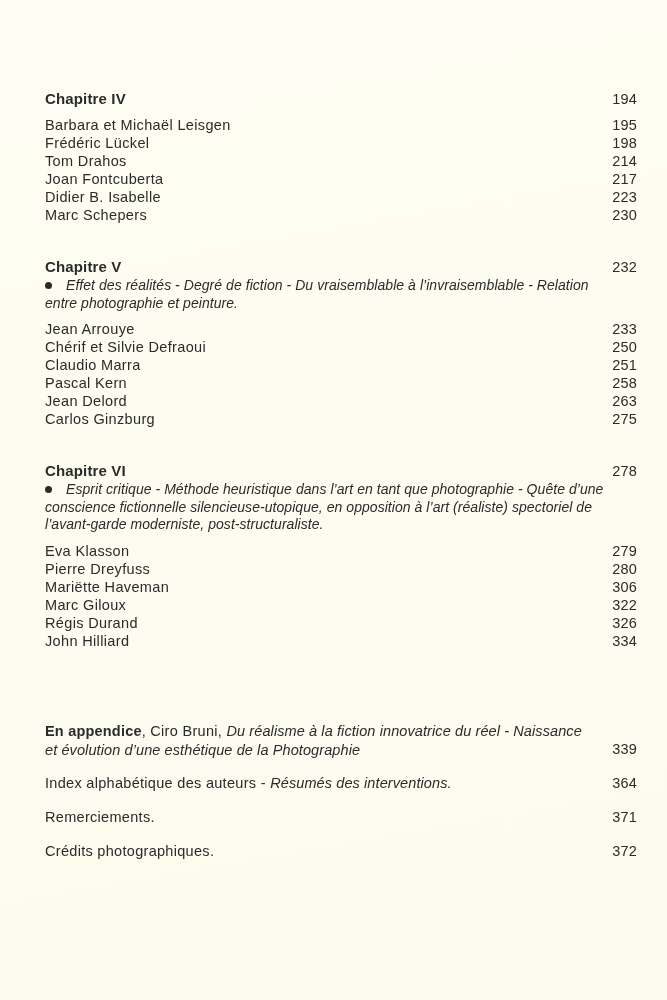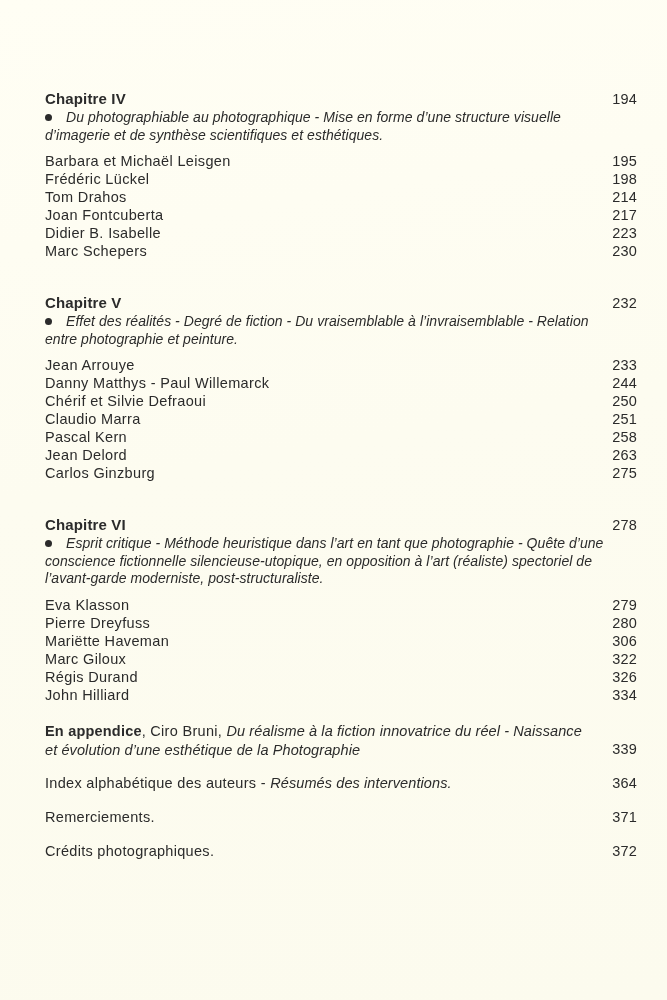--- a/index.html
+++ b/index.html
@@ -142,23 +142,20 @@
 
 <div class="page">
 
   <div class="toc">
 
     <div class="chapter-block">
       <div class="row chapter-head">
         <span class="label">Chapitre IV</span>
         <span class="pgnum">194</span>
       </div>
-      <div class="chapter-desc">
-        <span class="bullet"></span><span>Du photographiable au photographique - Mise en forme d’une structure visuelle d’imagerie et de synthèse scientifiques et esthétiques.</span>
-      </div>
       <div class="entries">
         <div class="row entry">
           <span class="label">Barbara et Michaël Leisgen</span>
           <span class="pgnum">195</span>
         </div>
         <div class="row entry">
           <span class="label">Frédéric Lückel</span>
           <span class="pgnum">198</span>
         </div>
         <div class="row entry">
@@ -187,24 +184,20 @@
       </div>
       <div class="chapter-desc">
         <span class="bullet"></span><span>Effet des réalités - Degré de fiction - Du vraisemblable à l’invraisemblable - Relation entre photographie et peinture.</span>
       </div>
       <div class="entries">
         <div class="row entry">
           <span class="label">Jean Arrouye</span>
           <span class="pgnum">233</span>
         </div>
         <div class="row entry">
-          <span class="label">Danny Matthys - Paul Willemarck</span>
-          <span class="pgnum">244</span>
-        </div>
-        <div class="row entry">
           <span class="label">Chérif et Silvie Defraoui</span>
           <span class="pgnum">250</span>
         </div>
         <div class="row entry">
           <span class="label">Claudio Marra</span>
           <span class="pgnum">251</span>
         </div>
         <div class="row entry">
           <span class="label">Pascal Kern</span>
           <span class="pgnum">258</span>

